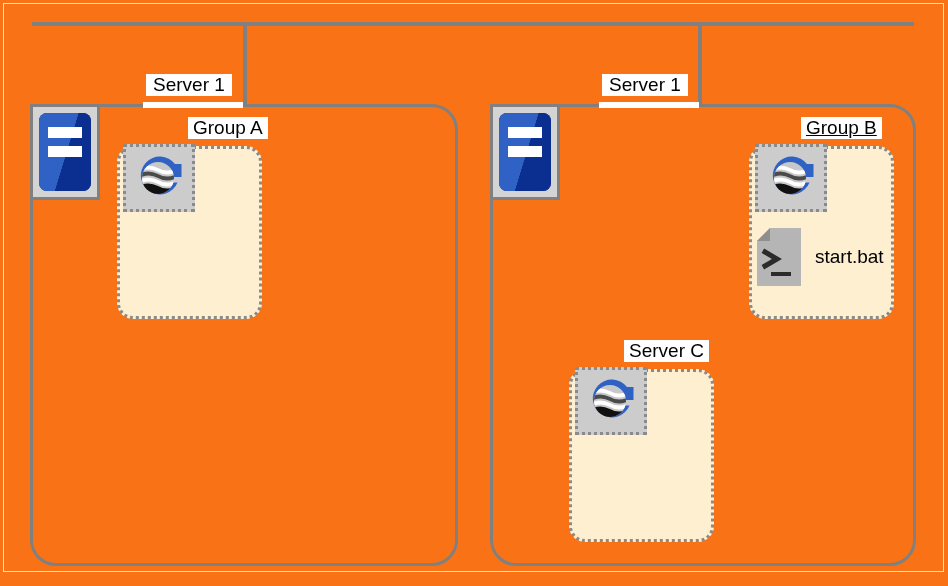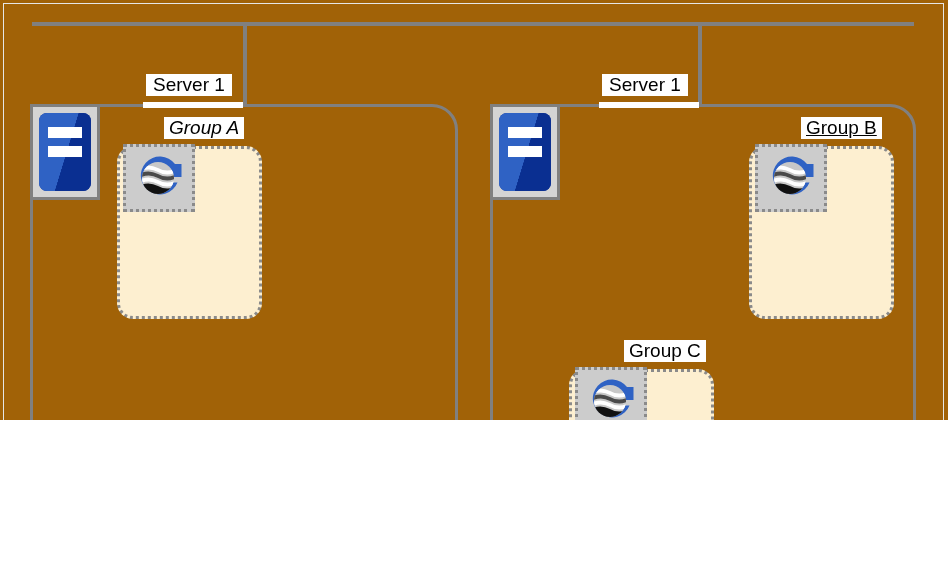--- a/index.html
+++ b/index.html
@@ -8,22 +8,22 @@
     padding: 0;
     background: #ffffff;
   }
   body {
     font-family: "Liberation Sans", sans-serif;
   }
 
   #canvas {
     position: relative;
     width: 948px;
-    height: 420px;
-    background: #a16207;
+    height: 586px;
+    background: #f97316;
     overflow: hidden;
   }
 
   
   .page-border {
     position: absolute;
     left: 3px;
     top: 3px;
     width: 941px;
     height: 569px;
@@ -140,21 +140,21 @@
 
   .group-label {
     position: absolute;
     font-size: 19px;
     color: #000000;
     background: #ffffff;
     padding: 0 5px;
     white-space: nowrap;
     line-height: 22px;
   }
-  .group-label.a { left: 164px; top: 117px; font-style: italic; }
+  .group-label.a { left: 188px; top: 117px; }
   .group-label.b { left: 801px; top: 117px; text-decoration: underline; }
   .group-label.c { left: 624px; top: 340px; }
 
   
   .logo-tile {
     position: absolute;
     width: 72px;
     height: 68px;
     background: #cccccc;
     border: 3px dotted #8a8a8a;
@@ -253,23 +253,34 @@
       <circle cx="27" cy="27" r="16" fill="#c8c8c8"></circle>
       <g clip-path="url(#globeClipB)">
         <path d="M8 17 q9 -5 19 0 q9 5 19 0 l0 4 q-10 5 -19 0 q-9 -5 -19 0 Z" fill="#ffffff"></path>
         <path d="M8 23 q9 -5 19 0 q9 5 19 0 l0 4 q-10 5 -19 0 q-9 -5 -19 0 Z" fill="#4a4a4a"></path>
         <path d="M8 29 q9 -5 19 0 q9 5 19 0 l0 4 q-10 5 -19 0 q-9 -5 -19 0 Z" fill="#ffffff"></path>
         <path d="M8 35 q9 -5 19 0 q9 5 19 0 l0 10 q-10 5 -19 0 q-9 -5 -19 0 Z" fill="#111111"></path>
       </g>
     </svg>
   </div>
 
+  <div class="bat-row b">
+    <div class="bat-icon">
+      <svg width="44" height="58" viewBox="0 0 44 58" aria-hidden="true">
+        <path d="M13 0 L44 0 L44 58 L0 58 L0 13 Z" fill="#b5b5b5"></path>
+        <path d="M13 0 L13 13 L0 13 Z" fill="#8f8f8f"></path>
+        <path d="M8 24 L20 31 L8 38" fill="none" stroke="#2b2b2b" stroke-width="5" stroke-linecap="square" stroke-linejoin="miter"></path>
+        <rect x="14" y="44" width="20" height="4" fill="#2b2b2b"></rect>
+      </svg>
+    </div>
+    <div class="bat-name">start.bat</div>
+  </div>
 
   <div class="group-box c"></div>
-  <div class="group-label c">Group  C</div>
+  <div class="group-label c">Server  C</div>
   <div class="logo-tile c">
     <svg width="56" height="54" viewBox="0 0 56 54" aria-hidden="true">
       <defs>
         <clipPath id="globeClipC">
             <circle cx="27" cy="27" r="16"></circle>
           </clipPath>
       </defs>
       <path d="M44 13 A19 19 0 1 0 46.5 31.5 L36 31.5 L36 26 L50.5 26 L50.5 13 Z" fill="#2f62c4"></path>
       <circle cx="27" cy="27" r="16" fill="#c8c8c8"></circle>
       <g clip-path="url(#globeClipC)">

